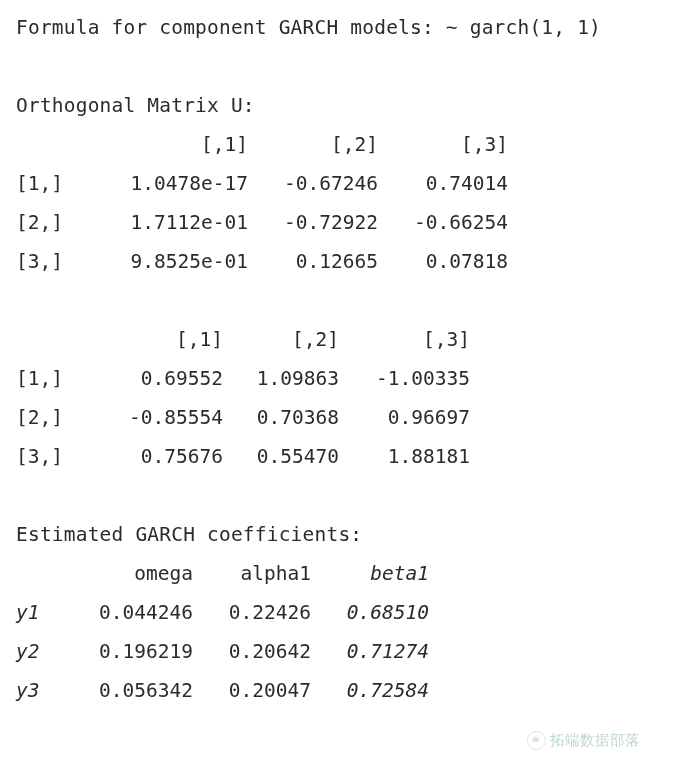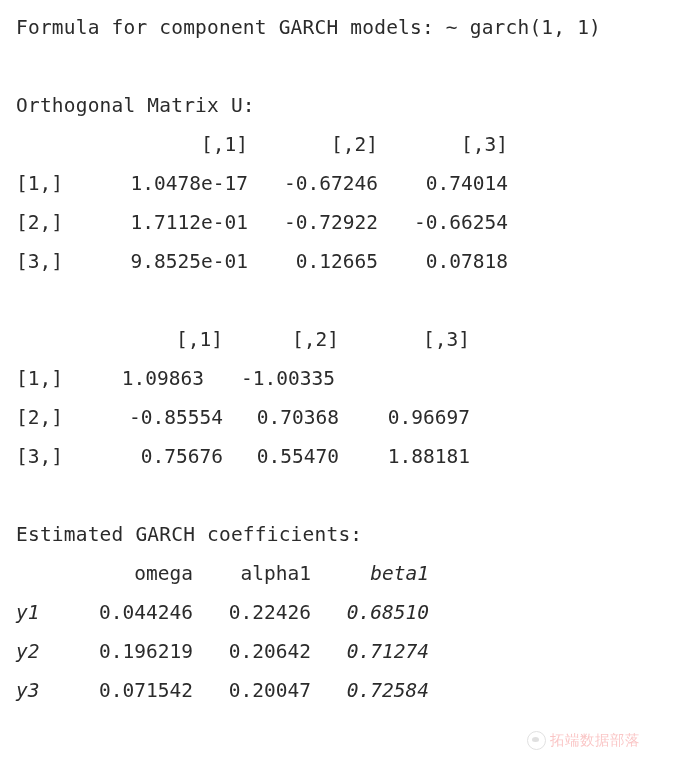--- a/index.html
+++ b/index.html
@@ -103,21 +103,21 @@
     left: 4px;
     top: 5px;
     width: 7px;
     height: 5px;
     border-radius: 50% 50% 45% 45%;
     background: #9a9a9a;
   }
   #watermark .wm-text {
     font-family: "DejaVu Sans", "Liberation Sans", sans-serif;
     font-size: 14.5px;
-    color: #ef4444;
+    color: #15803d;
     letter-spacing: 0.5px;
     white-space: nowrap;
   }
 </style>
 </head>
 <body>
 
 <div id="console">
 
   <div class="line">Formula for component GARCH models: ~ garch(1, 1)</div>
@@ -157,20 +157,21 @@
 
   <div class="matrix z">
     <div class="mrow">
       <span class="rowlab"></span>
       <span class="cell c1">[,1]</span>
       <span class="cell c2">[,2]</span>
       <span class="cell c3">[,3]</span>
     </div>
     <div class="mrow">
       <span class="rowlab">[1,]</span>
+      <span class="cell c1">0.69552</span>
       <span class="cell c2">1.09863</span>
       <span class="cell c3">-1.00335</span>
     </div>
     <div class="mrow">
       <span class="rowlab">[2,]</span>
       <span class="cell c1">-0.85554</span>
       <span class="cell c2">0.70368</span>
       <span class="cell c3">0.96697</span>
     </div>
     <div class="mrow">
@@ -199,21 +200,21 @@
       <span class="cell c3">0.68510</span>
     </div>
     <div class="mrow">
       <span class="rowlab">y2</span>
       <span class="cell c1">0.196219</span>
       <span class="cell c2">0.20642</span>
       <span class="cell c3">0.71274</span>
     </div>
     <div class="mrow">
       <span class="rowlab">y3</span>
-      <span class="cell c1">0.071542</span>
+      <span class="cell c1">0.056342</span>
       <span class="cell c2">0.20047</span>
       <span class="cell c3">0.72584</span>
     </div>
   </div>
 
 </div>
 
 <div id="watermark">
   <span class="wm-logo"></span>
   <span class="wm-text">拓端数据部落</span>

